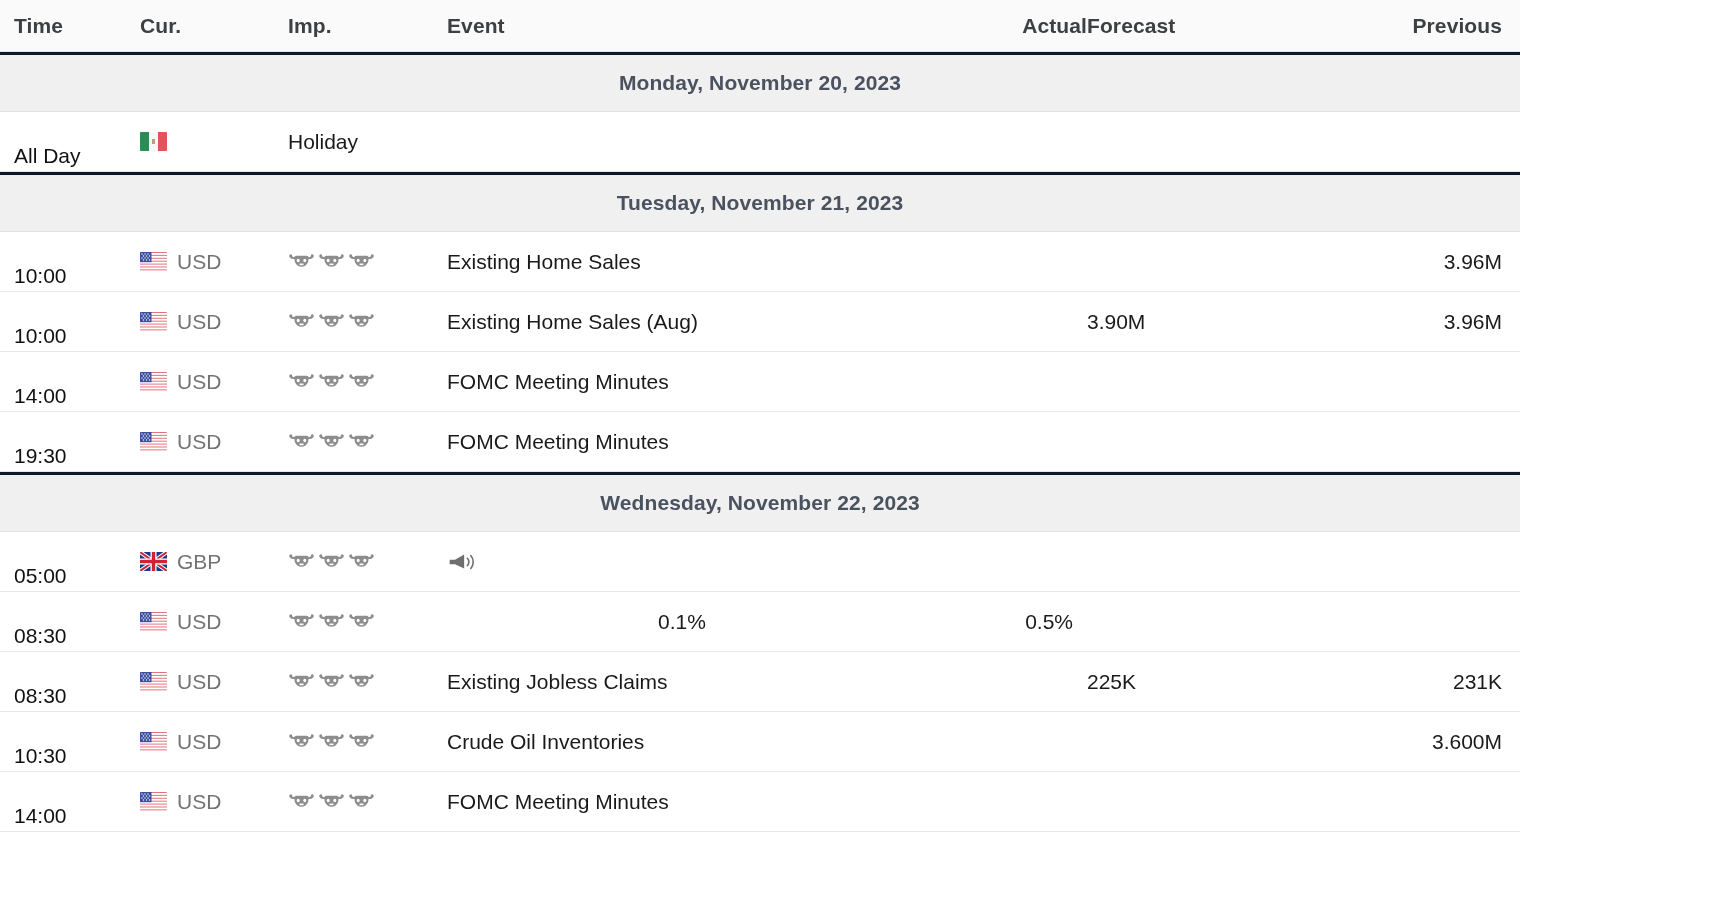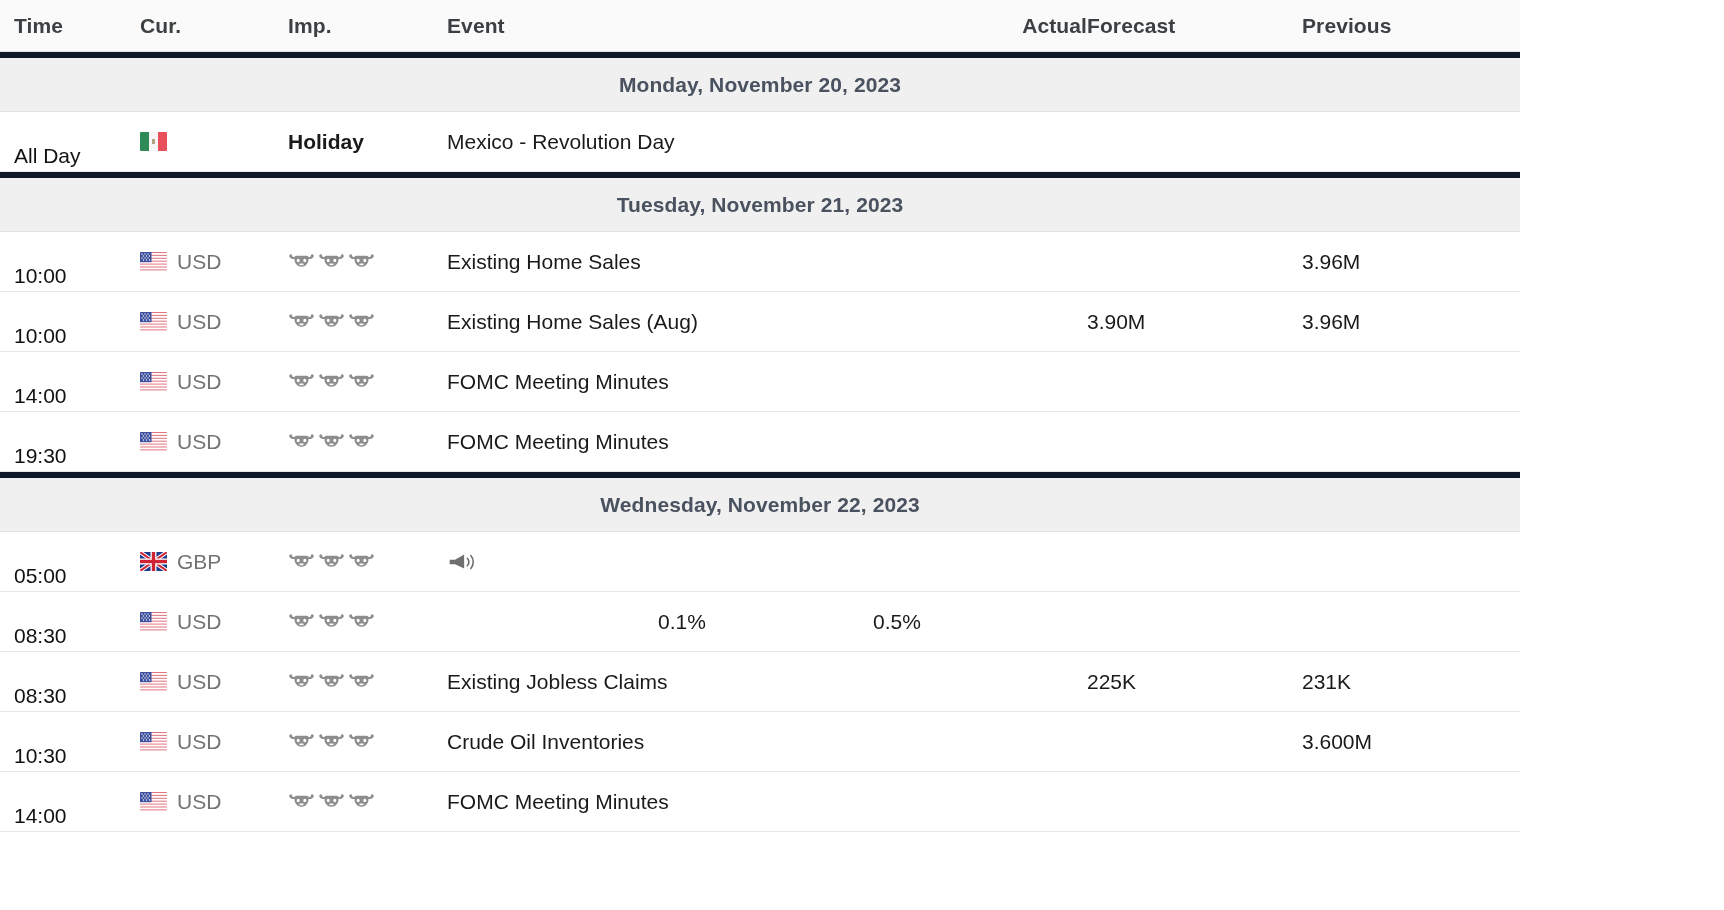--- a/index.html
+++ b/index.html
@@ -21,41 +21,41 @@
     display: flex;
     align-items: center;
     width: 1520px;
   }
   .c-time     { width: 128px; padding-left: 14px; flex: 0 0 128px; }
   .c-cur      { width: 160px; padding-left: 12px; flex: 0 0 160px; display:flex; align-items:center; gap:10px; }
   .c-imp      { width: 155px; padding-left: 0px;  flex: 0 0 155px; display:flex; align-items:center; gap:3px; }
   .c-event    { flex: 1 1 auto; padding-left: 4px; display:flex; align-items:center; gap:12px; min-width:0; }
   .c-actual   { width: 215px; flex: 0 0 215px; text-align: right; padding-right: 0px; }
   .c-forecast { width: 215px; flex: 0 0 215px; padding-right: 4px; }
-  .c-previous { width: 218px; flex: 0 0 218px; text-align: left; padding-right: 18px; }
+  .c-previous { width: 218px; flex: 0 0 218px; text-align: right; padding-right: 18px; }
 
   
   .header-row {
     height: 52px;
     background: #fafafa;
     border-bottom: 1px solid #e3e3e3;
   }
   .header-row > div {
     font-size: 21px;
     font-weight: bold;
     color: #3c4043;
     letter-spacing: 0.1px;
   }
 
   
   .date-row {
     height: 60px;
     background: #f0f0f0;
     border-bottom: 1px solid #e3e3e3;
-    border-top: 6px solid #0f172a;
+    border-top: 3px solid #0f172a;
     justify-content: center;
   }
   .date-label {
     font-size: 21px;
     font-weight: bold;
     color: #4a5260;
     letter-spacing: 0.1px;
   }
 
   
@@ -67,21 +67,21 @@
   .data-row > div {
     font-size: 21px;
     color: #1a1a1a;
     font-weight: normal;
     white-space: nowrap;
     overflow: hidden;
   }
   .data-row .c-time { color: #111; margin-top: 28px; }
   .imp-holiday {
     font-size: 21px;
-    font-weight: bold;
+    font-weight: normal;
     color: #1a1a1a;
   }
 
   
   .flag {
     width: 27px;
     height: 19px;
     flex: 0 0 27px;
     display: block;
     border-radius: 1px;
@@ -130,23 +130,20 @@
           <svg class="flag" viewBox="0 0 27 19">
             <rect x="0" y="0" width="9" height="19" fill="#2e8b57"></rect>
             <rect x="9" y="0" width="9" height="19" fill="#f7f7f7"></rect>
             <rect x="18" y="0" width="9" height="19" fill="#e8505b"></rect>
             <rect x="12" y="7" width="3" height="5" fill="#9a7b4f" opacity="0.7"></rect>
           </svg>
           <span class="cur-code"></span>
         </div>
         <div class="c-imp">
           <span class="imp-holiday">Holiday</span>
-        </div>
-        <div class="c-event">
-          <span>Mexico - Revolution Day</span>
         </div>
         <div class="c-actual"></div>
         <div class="c-forecast"></div>
         <div class="c-previous"></div>
       </div>
       <div class="row date-row">
         <div class="date-label">Tuesday, November 21, 2023</div>
       </div>
       <div class="row data-row">
         <div class="c-time">10:00</div>

